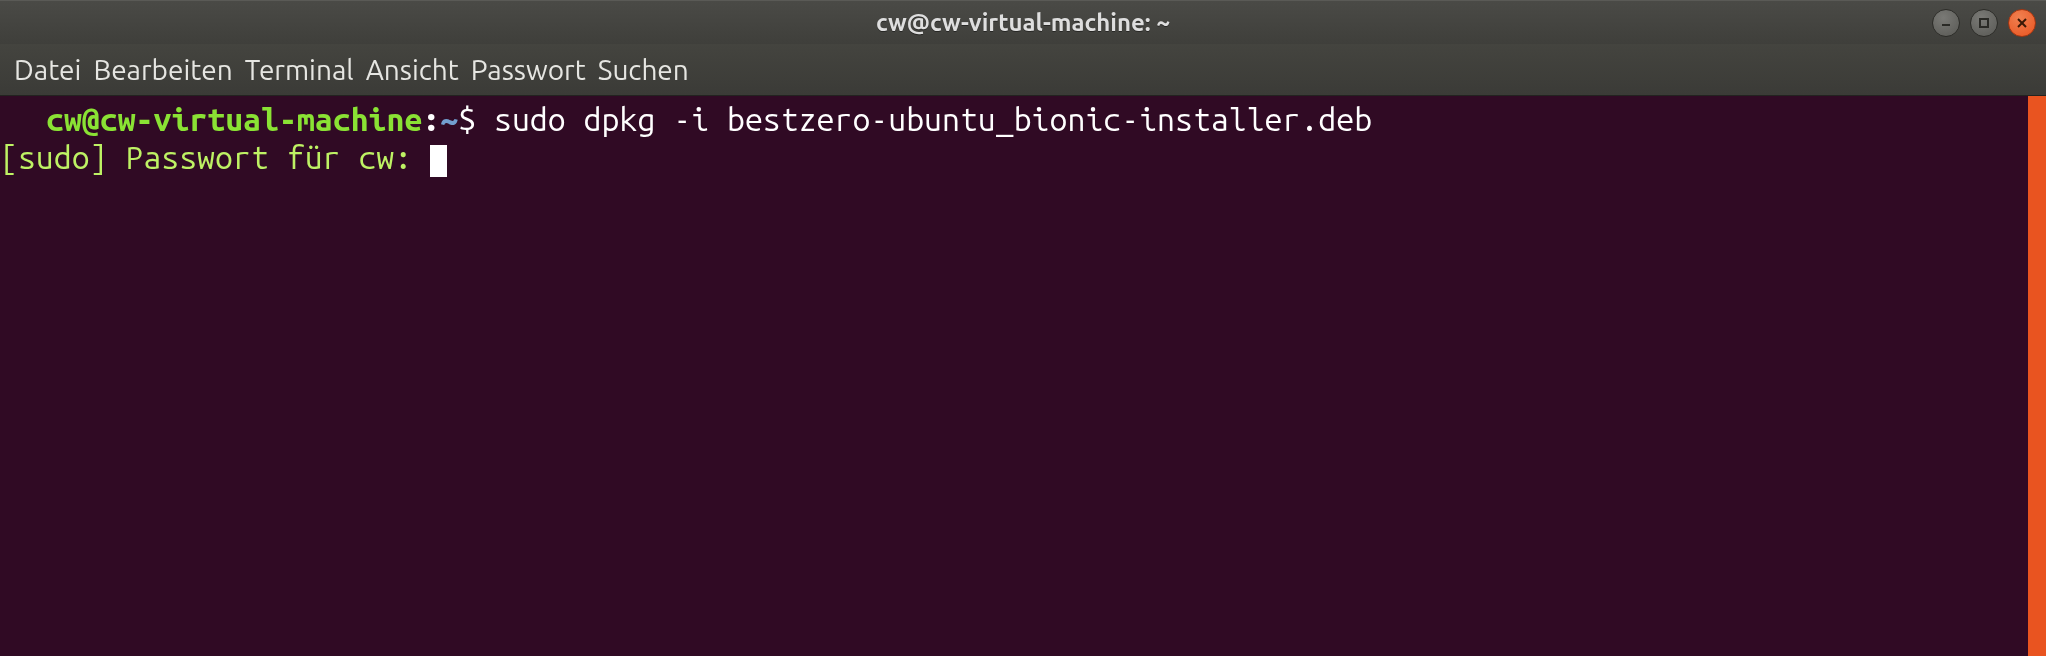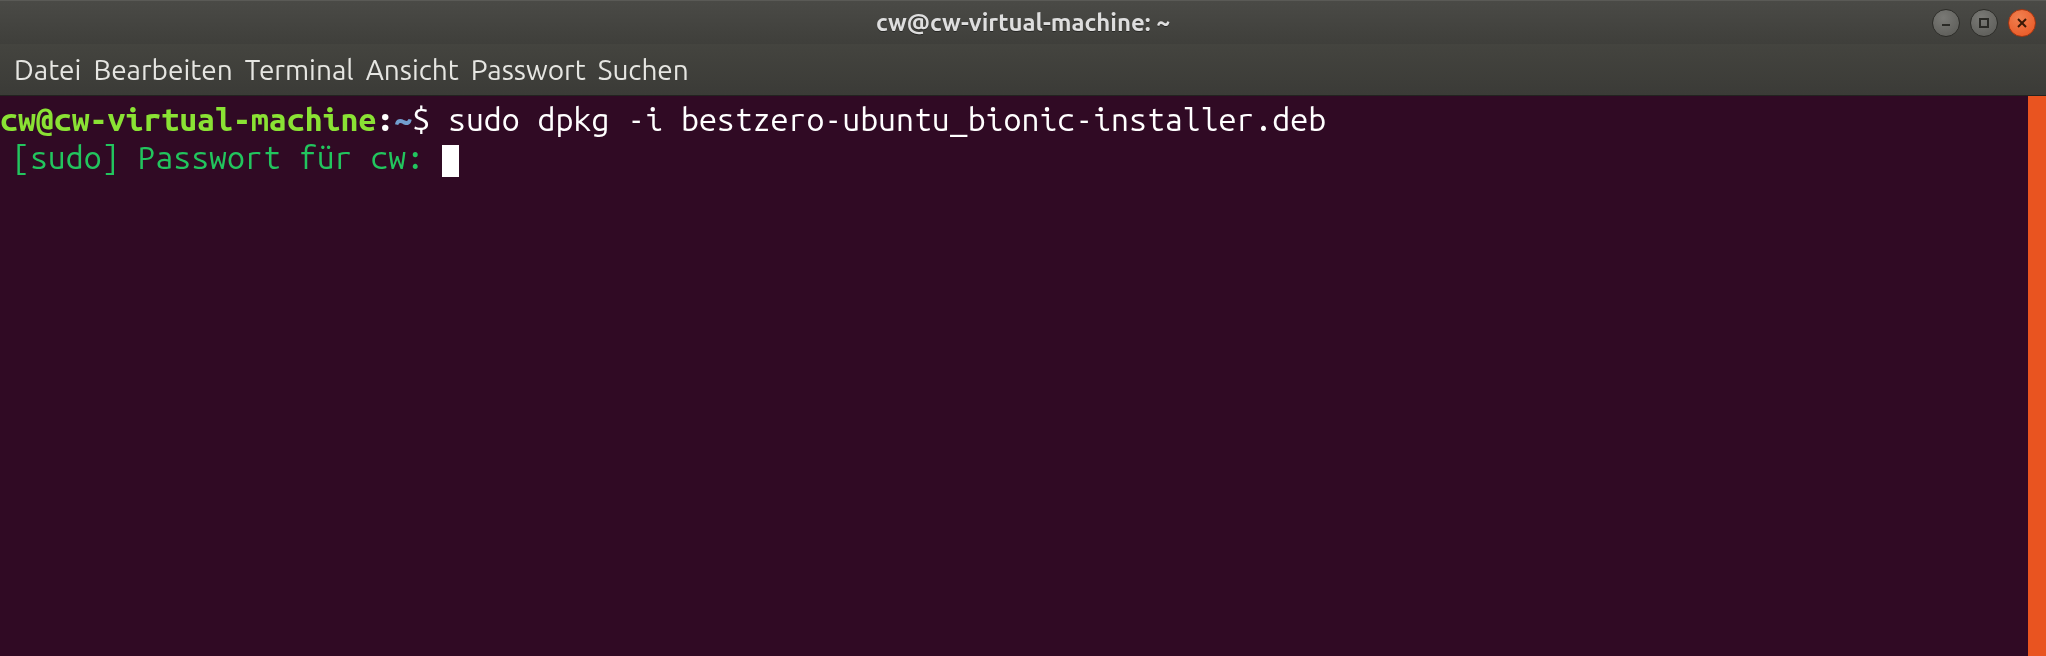--- a/index.html
+++ b/index.html
@@ -88,26 +88,26 @@
       position: relative;
     }
     .right-strip {
       position: absolute;
       top: 96px;
       right: 0;
       width: 18px;
       bottom: 0;
       background: #e95420;
     }
-    .prompt-user { color: #8ae234; font-weight: bold; }
+    .prompt-user { color: #8ae234; font-weight: bold; padding-left: 46px; }
     .prompt-colon { color: #ffffff; font-weight: bold; }
     .prompt-path { color: #729fcf; font-weight: bold; }
     .prompt-dollar { color: #ffffff; }
     .cmd { color: #ffffff; text-align: center; }
-    .sudo-line { color: #22c55e; margin-left: 12px; }
+    .sudo-line { color: #bef264; }
     .cursor {
       display: inline-block;
       width: 17px;
       height: 32px;
       background: #ffffff;
       vertical-align: text-bottom;
       margin-bottom: -2px;
     }
   </style>
 </head>

